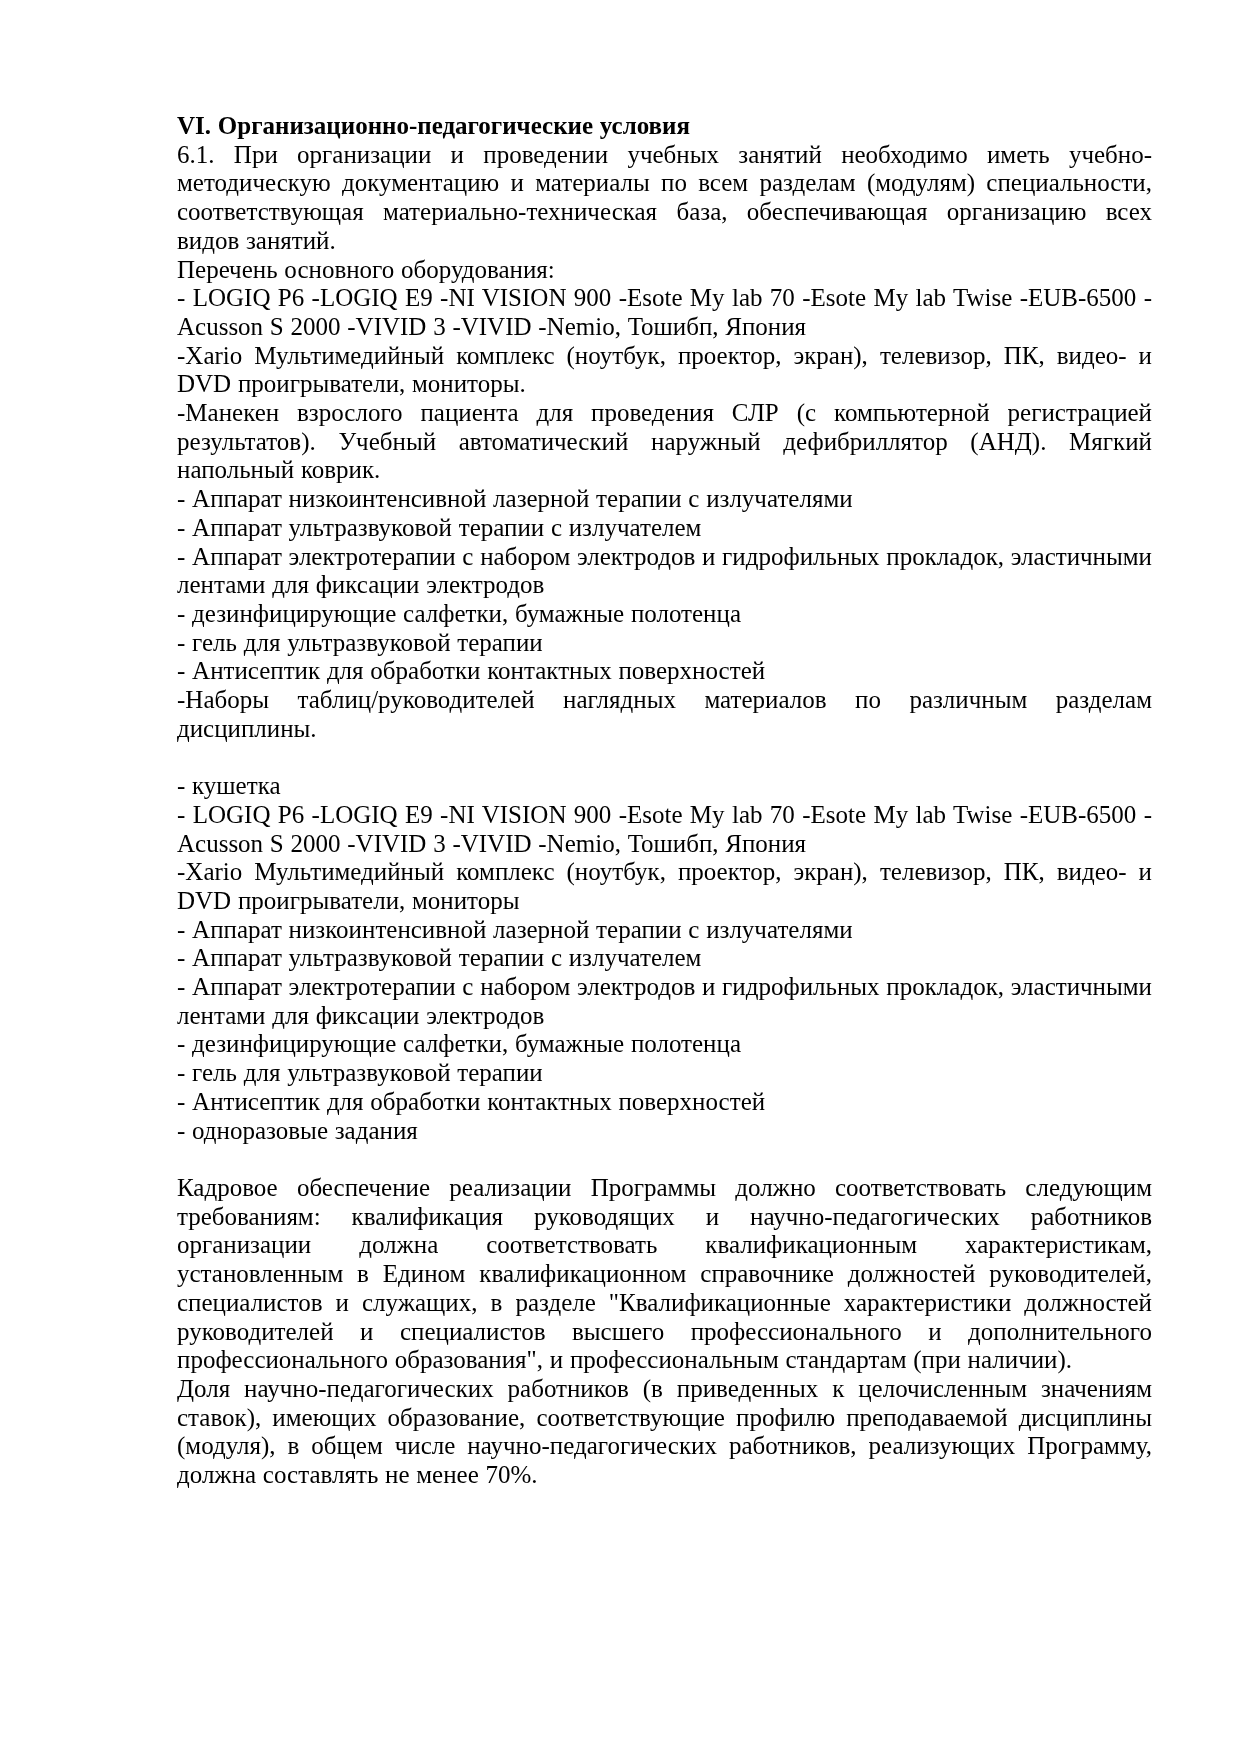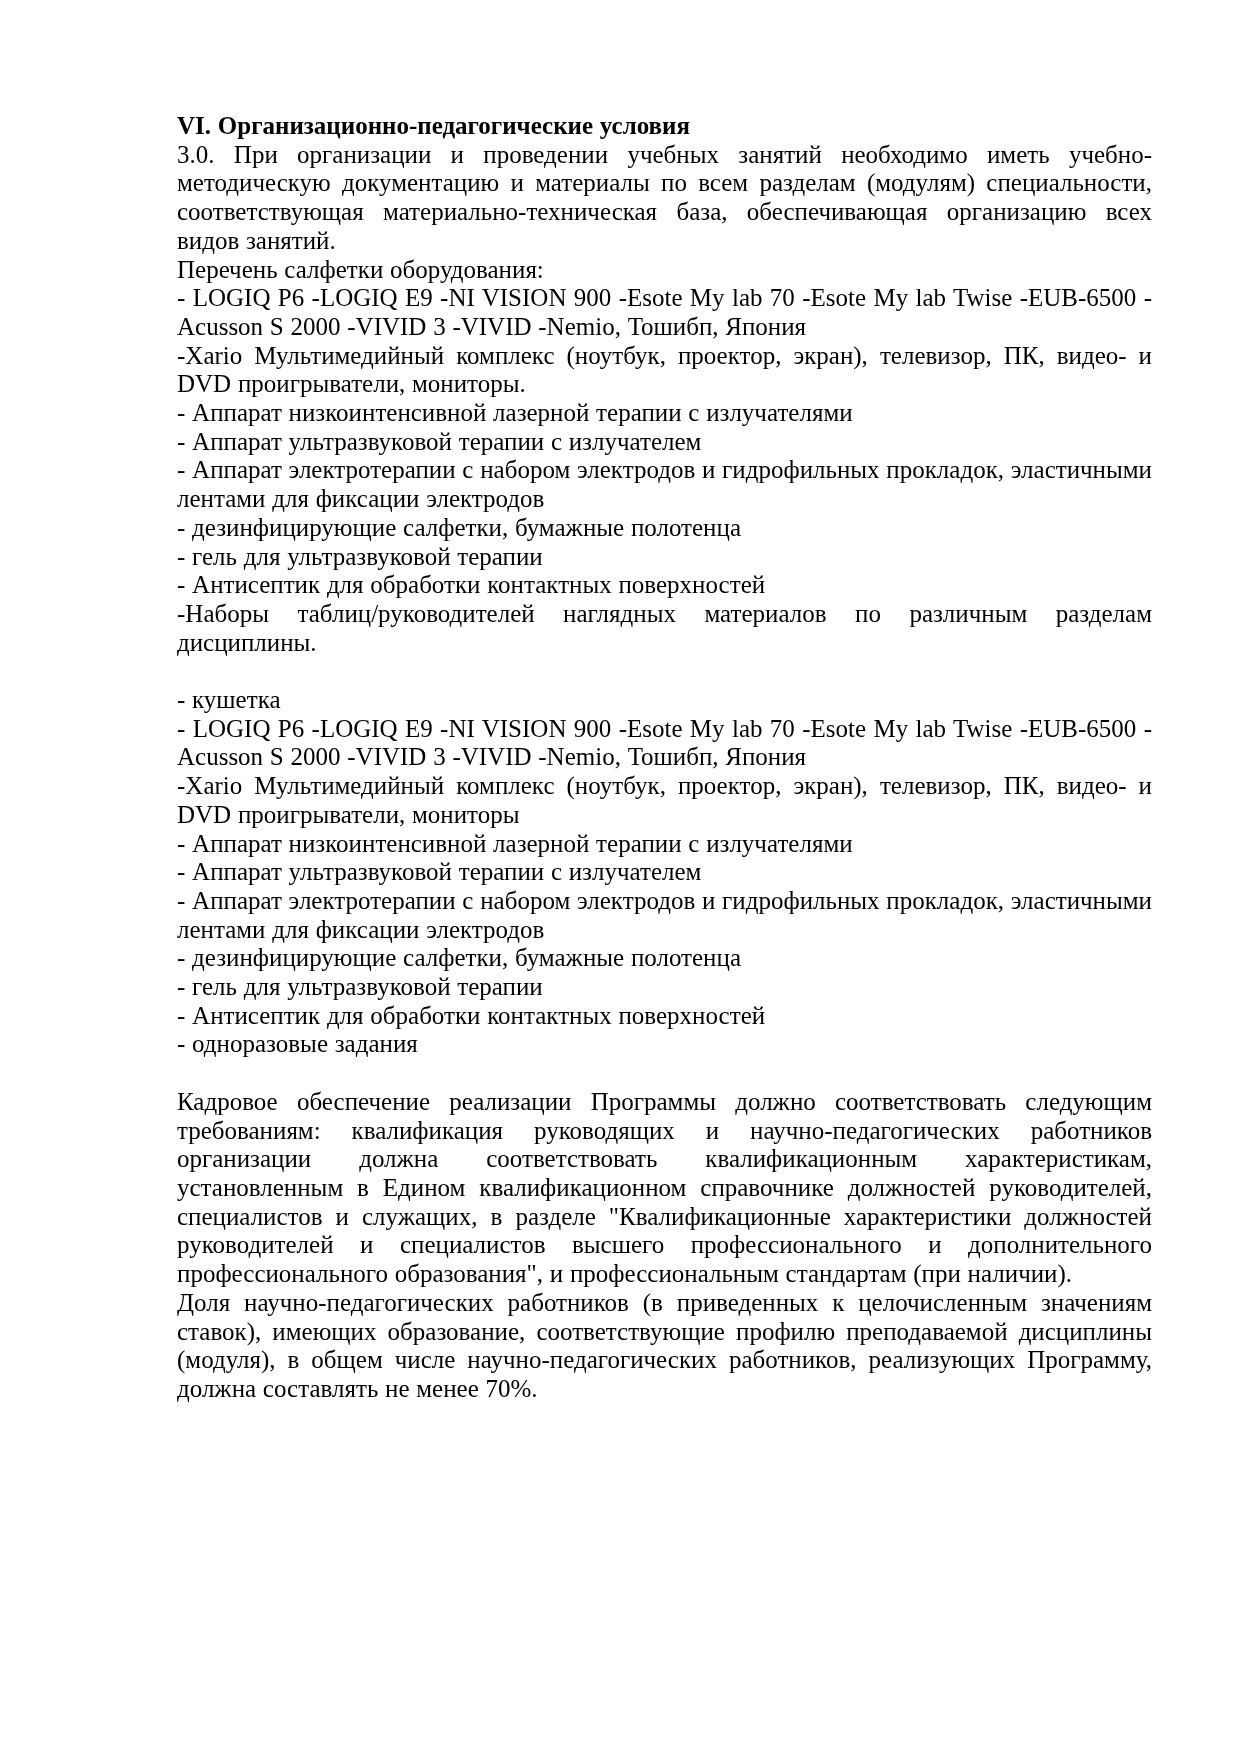--- a/index.html
+++ b/index.html
@@ -31,24 +31,25 @@
   }
   .para.spacer {
     height: 28.7px;
   }
 </style>
 </head>
 <body>
 
 <div class="page" id="doc">
     <p class="para bold">VI. Организационно-педагогические условия</p>
-    <p class="para">3.0. При организации и проведении учебных занятий необходимо иметь учебно-методическую документацию и материалы по всем разделам (модулям) специальности, соответствующая материально-техническая база, обеспечивающая организацию всех видов занятий.</p>
-    <p class="para">Перечень салфетки оборудования:</p>
+    <p class="para">6.1. При организации и проведении учебных занятий необходимо иметь учебно-методическую документацию и материалы по всем разделам (модулям) специальности, соответствующая материально-техническая база, обеспечивающая организацию всех видов занятий.</p>
+    <p class="para">Перечень основного оборудования:</p>
     <p class="para">- LOGIQ P6 -LOGIQ E9 -NI VISION 900 -Esote My lab 70 -Esote My lab Twise -EUB-6500 - Acusson S 2000 -VIVID 3 -VIVID -Nemio, Тошибп, Япония</p>
     <p class="para">-Xario Мультимедийный комплекс (ноутбук, проектор, экран), телевизор, ПК, видео- и DVD проигрыватели, мониторы.</p>
+    <p class="para">-Манекен взрослого пациента для проведения СЛР (с компьютерной регистрацией результатов). Учебный автоматический наружный дефибриллятор (АНД). Мягкий напольный коврик.</p>
     <p class="para">- Аппарат низкоинтенсивной лазерной терапии с излучателями</p>
     <p class="para">- Аппарат ультразвуковой терапии с излучателем</p>
     <p class="para">- Аппарат электротерапии с набором электродов и гидрофильных прокладок, эластичными лентами для фиксации электродов</p>
     <p class="para">- дезинфицирующие салфетки, бумажные полотенца</p>
     <p class="para">- гель для ультразвуковой терапии</p>
     <p class="para">- Антисептик для обработки контактных поверхностей</p>
     <p class="para">-Наборы таблиц/руководителей наглядных материалов по различным разделам дисциплины.</p>
     <p class="para spacer"></p>
     <p class="para">- кушетка</p>
     <p class="para">- LOGIQ P6 -LOGIQ E9 -NI VISION 900 -Esote My lab 70 -Esote My lab Twise -EUB-6500 - Acusson S 2000 -VIVID 3 -VIVID -Nemio, Тошибп, Япония</p>

